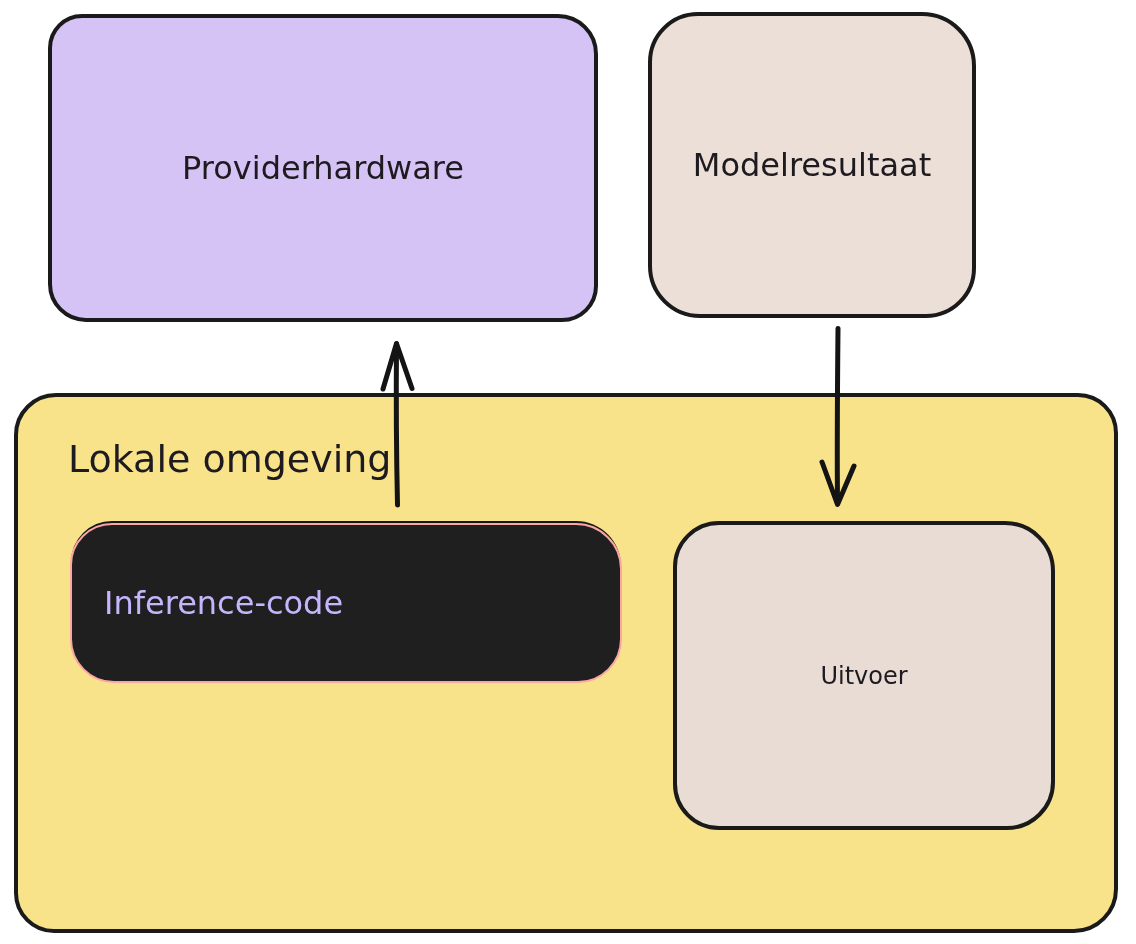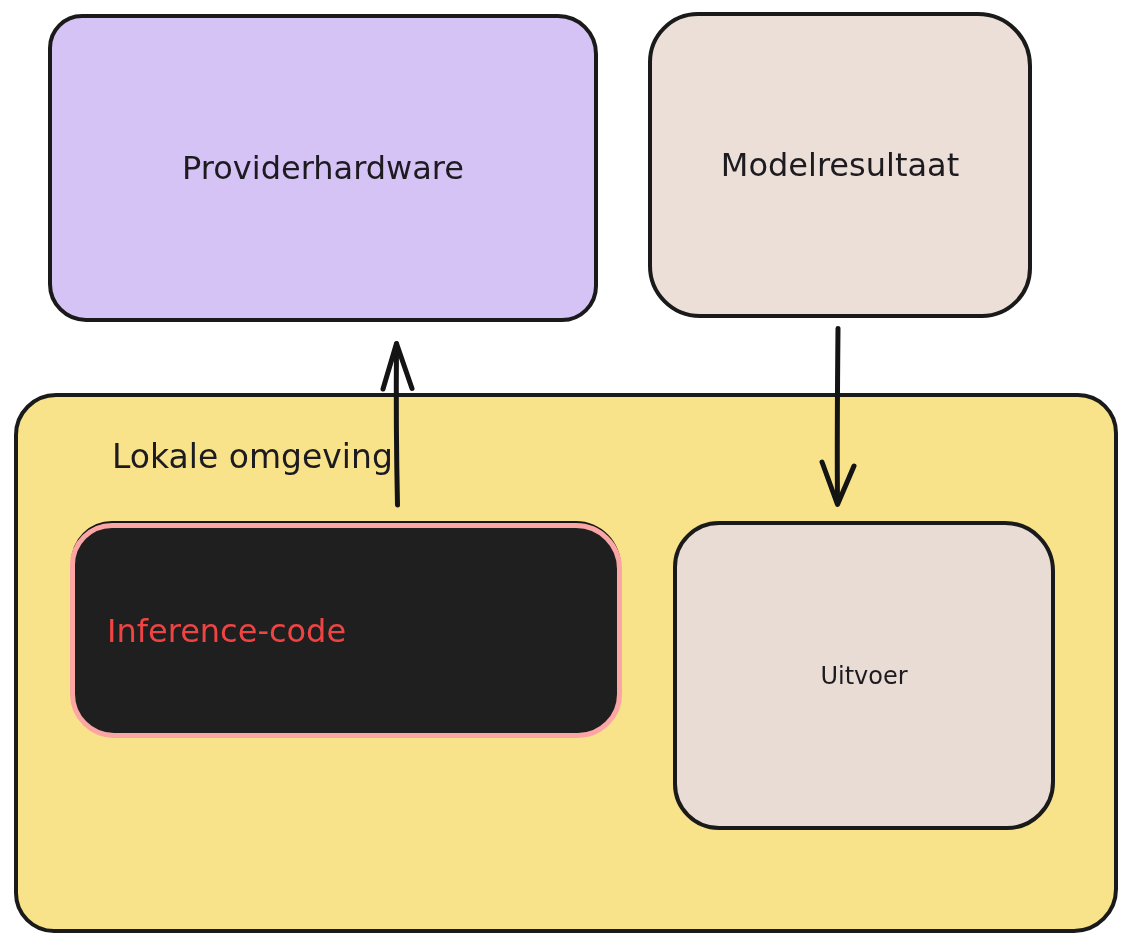--- a/index.html
+++ b/index.html
@@ -22,47 +22,46 @@
     background: #d5c3f6;
     border-radius: 34px 40px 36px 38px;
     display: flex; flex-direction: row;
     align-items: center; justify-content: center;
     gap: 44px;
     font-size: 32px;
     text-align: center;
     margin-left: 20px;
   }
   .node-model {
-    left: 648px; top: 12px; width: 384px; height: 306px;
+    left: 648px; top: 12px; width: 328px; height: 306px;
     background: #ebdfd7;
     border-radius: 50px 54px 50px 52px;
     display: flex; align-items: center; justify-content: center;
     font-size: 32px;
   }
   .node-local {
     left: 14px; top: 393px; width: 1104px; height: 540px;
     background: #f8e38a;
     border-radius: 42px 40px 44px 40px;
   }
   .local-label {
     position: absolute;
     left: 50px; top: 40px;
-    font-size: 33px;
-    margin-left: 44px;
+    font-size: 38px;
   }
   .node-inference {
-    left: 70px; top: 523px; width: 552px; height: 215px;
+    left: 70px; top: 523px; width: 552px; height: 160px;
     background: #1f1f1f;
-    border: 5px solid #fca5a5;
+    border: 2px solid #fca5a5;
     border-radius: 42px 46px 44px 44px;
     box-shadow: 0 -3px 0 -1px #161616;
     display: flex; align-items: center;
     padding-left: 32px;
     font-size: 32px;
-    color: #ef4444;
+    color: #c4b5fd;
   }
   .node-output {
     left: 673px; top: 521px; width: 382px; height: 309px;
     background: #e8dcd5;
     border-radius: 46px 50px 48px 46px;
     display: flex; align-items: center; justify-content: center;
     font-size: 24px;
   }
   .arrows {
     position: absolute;

